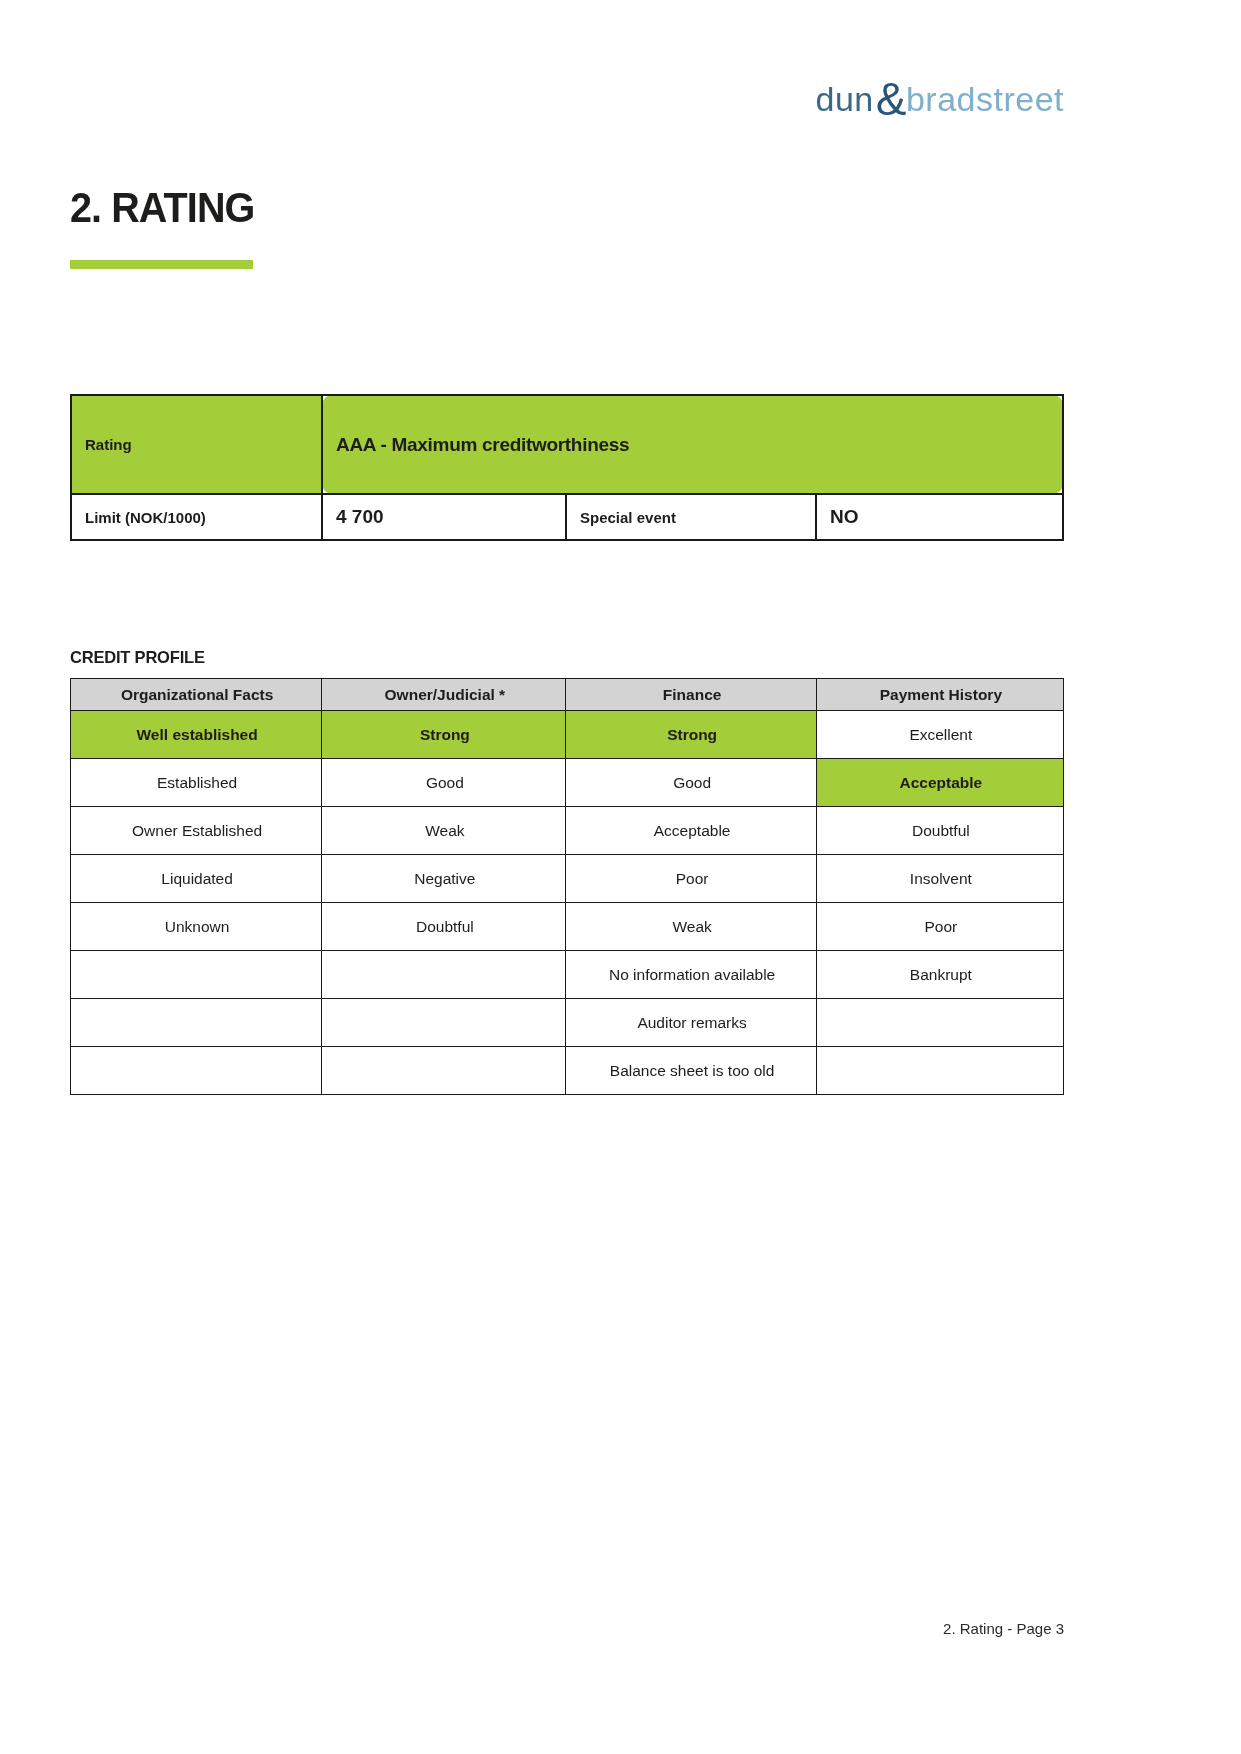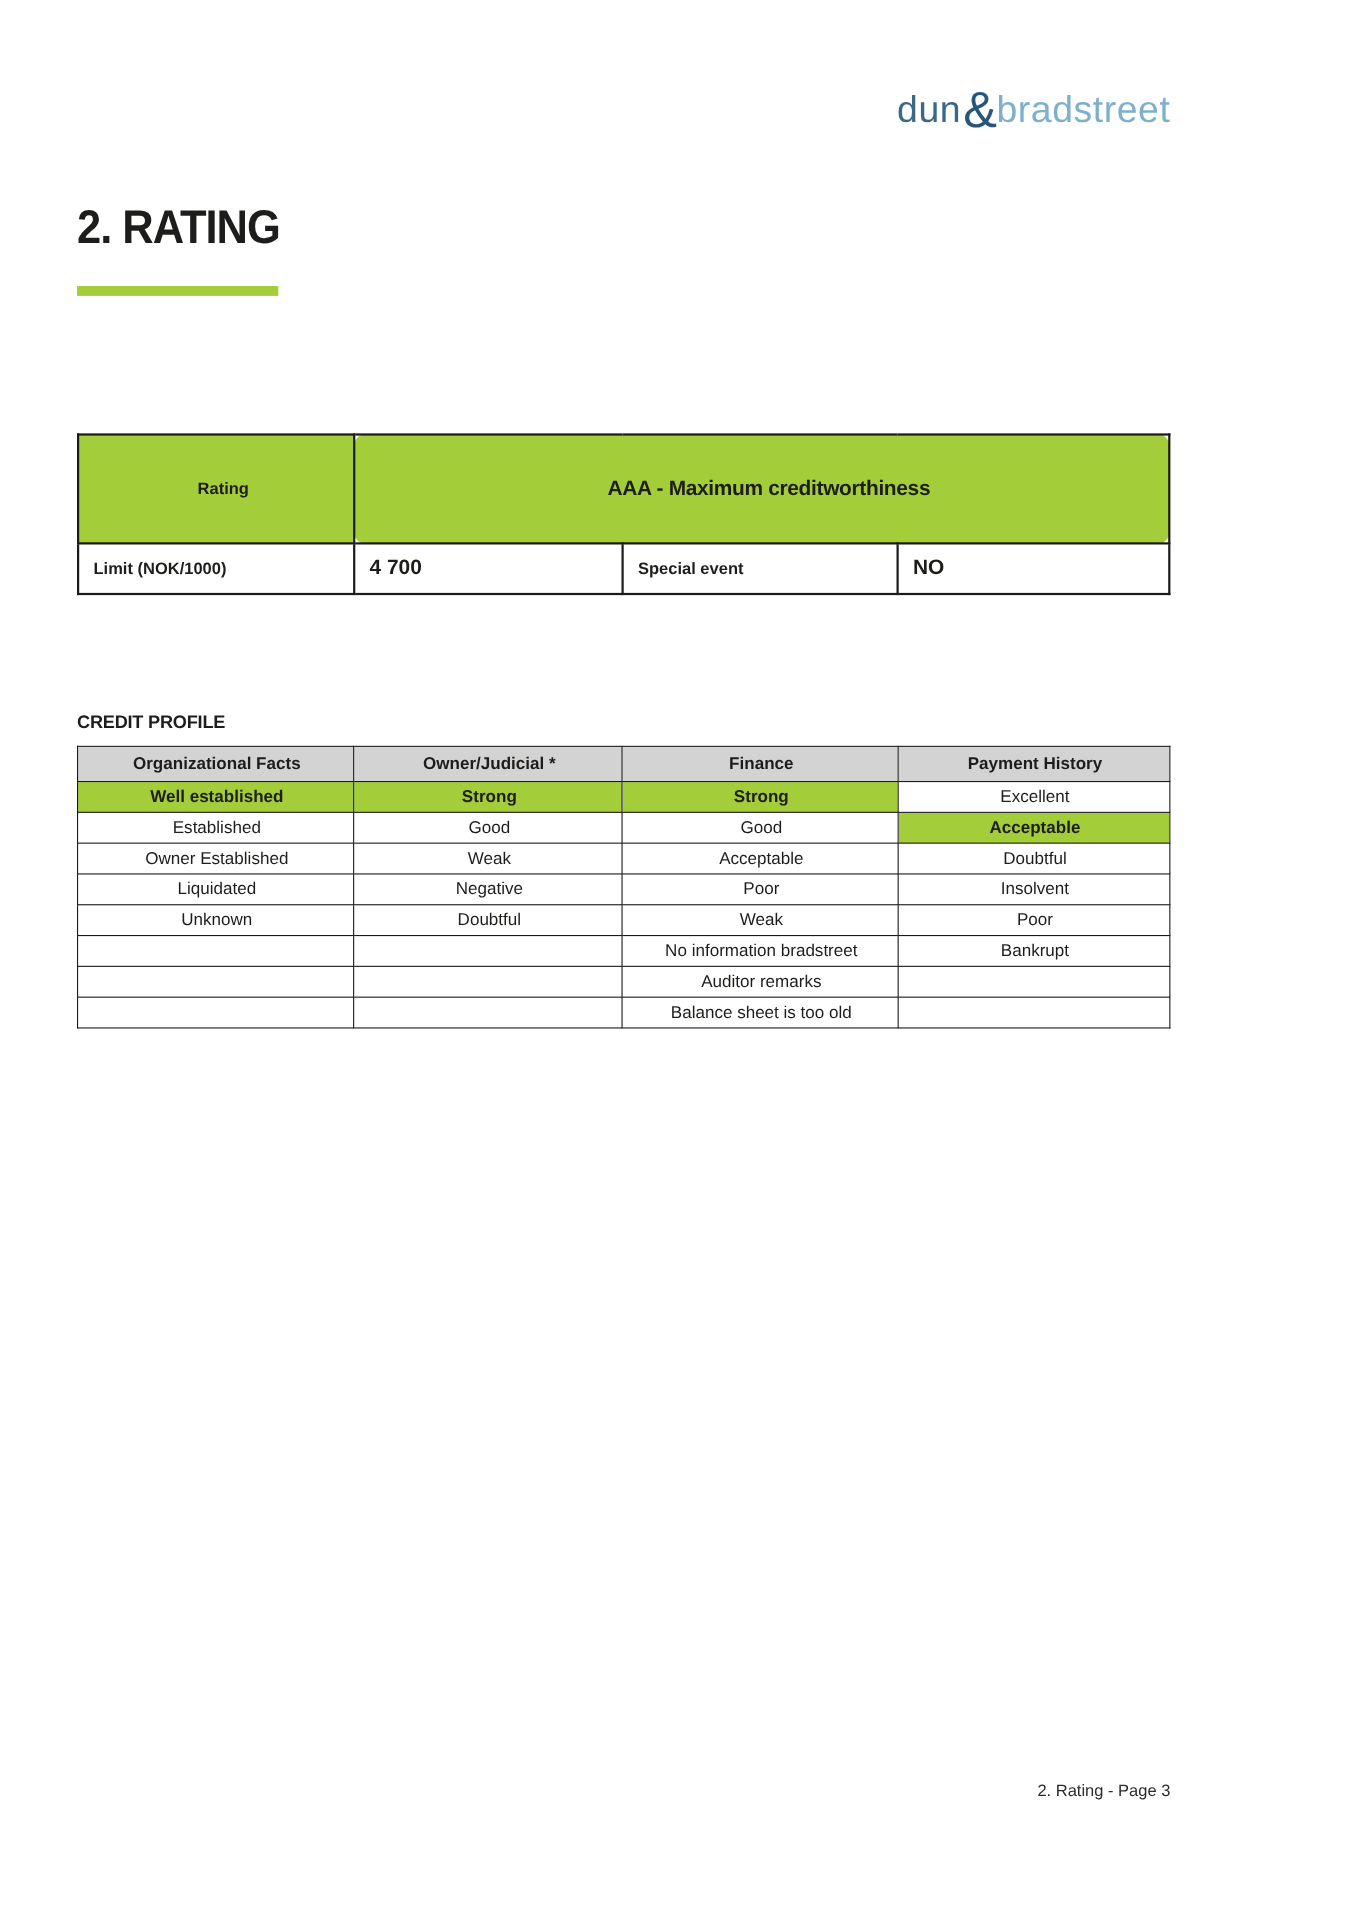--- a/index.html
+++ b/index.html
@@ -70,21 +70,20 @@
     table-layout: fixed;
   }
   .rating-table td {
     border: 2px solid #1a1a1a;
     vertical-align: middle;
     padding-left: 13px;
   }
   .rating-table .green-row td {
     background: #a4ce39;
     height: 99px;
-    text-align: center;
   }
   .rating-table .second-row td {
     background: #ffffff;
     height: 46px;
   }
   .rating-table .cell-label {
     font-size: 15px;
     font-weight: bold;
   }
   .rating-table .rating-value {
@@ -128,21 +127,21 @@
     white-space: nowrap;
   }
   .profile-table th {
     background: #d3d3d3;
     font-weight: bold;
     height: 32px;
   }
   .profile-table td {
     background: #ffffff;
     font-weight: normal;
-    height: 28px;
+    height: 48px;
   }
   .profile-table td.hl {
     background: #a4ce39;
     font-weight: bold;
   }
 
   
   .page-footer {
     position: absolute;
     top: 1620px;
@@ -227,21 +226,21 @@
         </tr>
         <tr>
           <td>Unknown</td>
           <td>Doubtful</td>
           <td>Weak</td>
           <td>Poor</td>
         </tr>
         <tr>
           <td></td>
           <td></td>
-          <td>No information bradstreet</td>
+          <td>No information available</td>
           <td>Bankrupt</td>
         </tr>
         <tr>
           <td></td>
           <td></td>
           <td>Auditor remarks</td>
           <td></td>
         </tr>
         <tr>
           <td></td>

